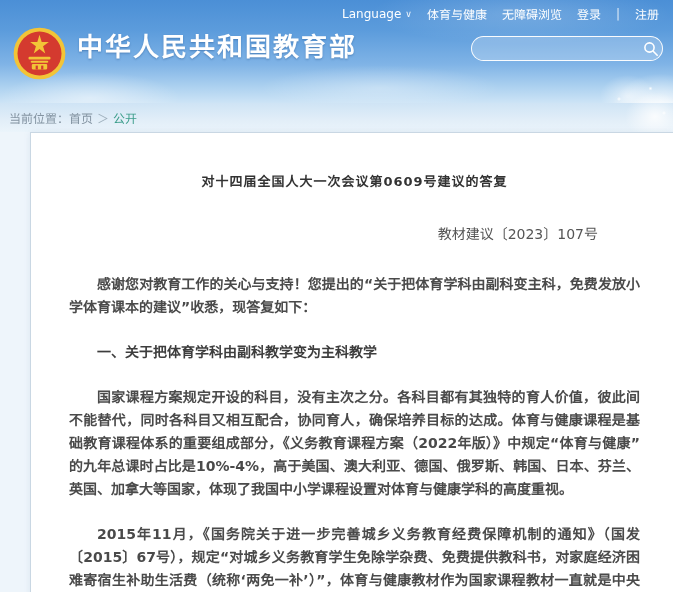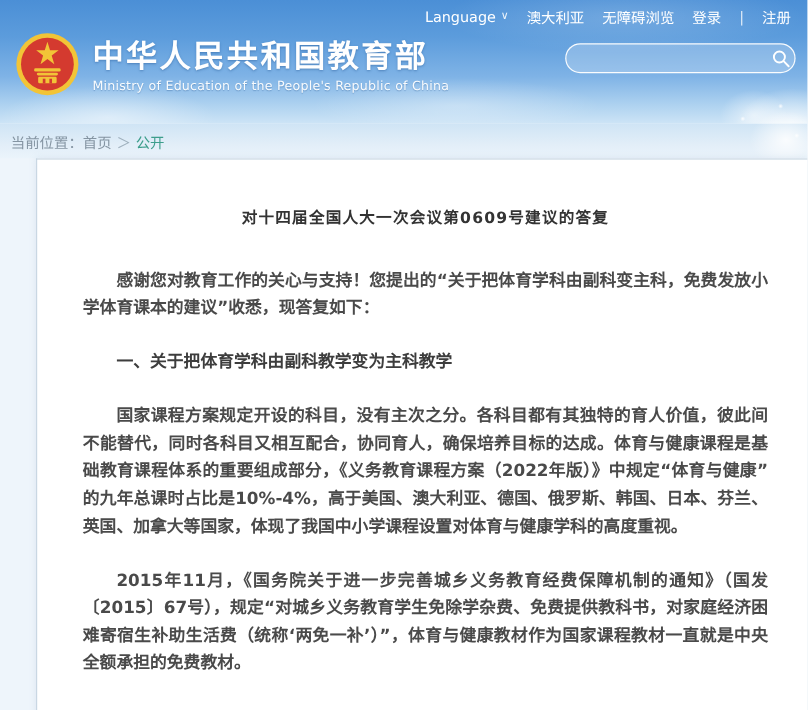--- a/index.html
+++ b/index.html
@@ -111,41 +111,40 @@
 </style>
 </head>
 <body>
 
 <div class="header">
   <div class="topbar">
     <span class="lang">
       <span>Language</span>
       <span class="chev">∨</span>
     </span>
-    <a href="#">澳大利亚</a>
+    <a href="#">体育与健康</a>
     <a href="#">无障碍浏览</a>
     <a href="#">登录</a>
     <span class="tb-div">|</span>
     <a href="#">注册</a>
   </div>
 
   <div class="brand">
     <svg class="emblem" viewBox="0 0 100 100">
       <circle cx="50" cy="50" r="47" fill="#f2c437"></circle>
       <circle cx="50" cy="50" r="40" fill="#d43a2f"></circle>
       <path d="M50 16 L54 29 L67 29 L56.5 37 L60.5 50 L50 42 L39.5 50 L43.5 37 L33 29 L46 29 Z" fill="#f2c437"></path>
       <rect x="30" y="56" width="40" height="5" rx="2" fill="#f2c437"></rect>
       <rect x="34" y="63" width="32" height="4" rx="2" fill="#f2c437"></rect>
       <rect x="36" y="69" width="28" height="10" rx="2" fill="#f2c437"></rect>
       <rect x="43" y="72" width="4" height="7" fill="#d43a2f"></rect>
       <rect x="53" y="72" width="4" height="7" fill="#d43a2f"></rect>
     </svg>
     <div class="brand-text">
       <div class="title-cn">中华人民共和国教育部</div>
-      <div class="title-en">Ministry of Education of the People's Republic of China</div>
     </div>
   </div>
 
   <div class="search">
     <input type="text" aria-label="search" placeholder="" style="">
     <button class="search-btn">
       <svg width="16" height="16" viewBox="0 0 16 16">
         <circle cx="6.5" cy="6.5" r="4.6" fill="none" stroke="#ffffff" stroke-width="1.6"></circle>
         <line x1="10.2" y1="10.2" x2="14.2" y2="14.2" stroke="#ffffff" stroke-width="1.6" stroke-linecap="round"></line>
       </svg>
@@ -157,19 +156,20 @@
 
 <div class="crumb-bar">
   <span>当前位置：</span>
   <a href="#">首页</a>
   <span class="crumb-sep">＞</span>
   <a href="#" class="current">公开</a>
 </div>
 
 <div class="card">
   <div class="doc-title">对十四届全国人大一次会议第0609号建议的答复</div>
+  <div class="doc-number">教材建议〔2023〕107号</div>
   <div class="doc-body">
     <p>感谢您对教育工作的关心与支持！您提出的“关于把体育学科由副科变主科，免费发放小学体育课本的建议”收悉，现答复如下：</p>
     <h2>一、关于把体育学科由副科教学变为主科教学</h2>
     <p>国家课程方案规定开设的科目，没有主次之分。各科目都有其独特的育人价值，彼此间不能替代，同时各科目又相互配合，协同育人，确保培养目标的达成。体育与健康课程是基础教育课程体系的重要组成部分，《义务教育课程方案（2022年版）》中规定“体育与健康”的九年总课时占比是10%-4%，高于美国、澳大利亚、德国、俄罗斯、韩国、日本、芬兰、英国、加拿大等国家，体现了我国中小学课程设置对体育与健康学科的高度重视。</p>
     <p>2015年11月，《国务院关于进一步完善城乡义务教育经费保障机制的通知》（国发〔2015〕67号），规定“对城乡义务教育学生免除学杂费、免费提供教科书，对家庭经济困难寄宿生补助生活费（统称‘两免一补’）”，体育与健康教材作为国家课程教材一直就是中央全额承担的免费教材。</p>
   </div>
 </div>
 
 </body></html>

